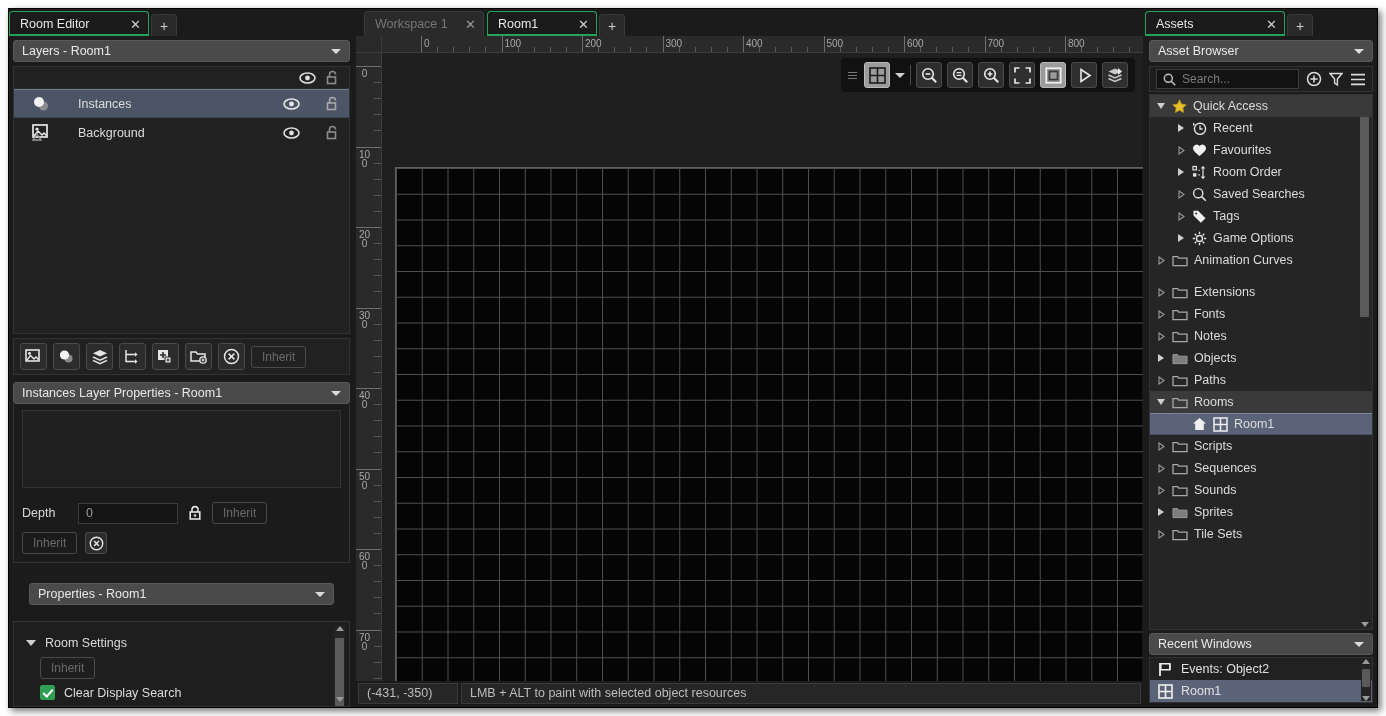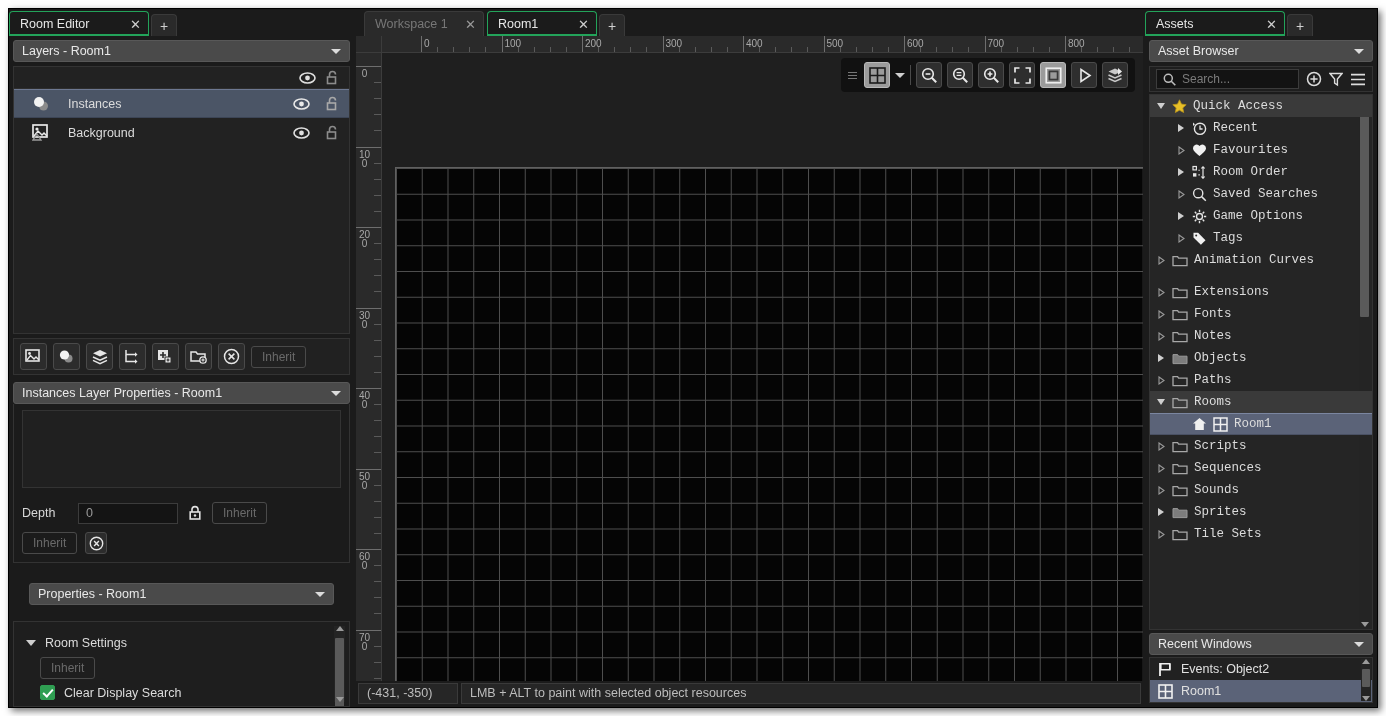--- a/index.html
+++ b/index.html
@@ -43,21 +43,21 @@
     justify-content: space-between; padding: 0 8px;
     background: #4a4a4a; color: #e8e8e8; font-size: 12.5px;
     border: 1px solid #585858; border-radius: 3px;
   }
   .chev { width: 0; height: 0; border-left: 5px solid transparent; border-right: 5px solid transparent; border-top: 5px solid #dcdcdc; }
 
   
   .left { width: 345px; flex: 0 0 345px; background: #1b1b1b; display: flex; flex-direction: column; }
   .layerlist { margin: 4px 4px 0 4px; background: #222; border: 1px solid #333; height: 268px; position: relative; }
   .lhead { height: 22px; display: flex; align-items: center; justify-content: flex-end; gap: 10px; padding-right: 10px; border-bottom: 1px solid #2e2e2e;}
-  .lrow { height: 29px; display: flex; align-items: center; padding: 0 10px 0 18px; gap: 16px; color: #dcdcdc; font-size: 12.5px; }
+  .lrow { height: 29px; display: flex; align-items: center; padding: 0 10px 0 18px; gap: 26px; color: #dcdcdc; font-size: 12.5px; }
   .lrow.sel { background: #4b5566; border-top: 1px solid #6d7891; border-bottom: 1px solid #3c4556; }
   .lrow .nm { flex: 1; }
   .toolrow { margin: 4px 4px 0 4px; display: flex; align-items: center; gap: 6px; padding: 4px 6px; background: #212121; border: 1px solid #333; }
   .tbtn {
     width: 27px; height: 27px; background: #2c2c2c; border: 1px solid #4a4a4a; border-radius: 3px;
     display: flex; align-items: center; justify-content: center;
   }
   .inheritbtn {
     height: 22px; min-width: 52px; padding: 0 10px; background: transparent; color: #6a6a6a;
     border: 1px solid #4a4a4a; border-radius: 3px; font-size: 12px;
@@ -105,21 +105,21 @@
   .grip { display: flex; flex-direction: column; gap: 2px; margin-right: 2px; }
   .grip i { display: block; width: 9px; height: 1px; background: #777; }
   .vsep { width: 1px; height: 20px; background: #4a4a4a; }
   .statusbar { height: 26px; display: flex; align-items: center; gap: 3px; padding: 0 4px 2px 4px; background: #1b1b1b; }
   .sfield { height: 21px; background: #262626; border: 1px solid #3a3a3a; display: flex; align-items: center; padding: 0 8px; font-size: 12.5px; color: #bdbdbd; }
 
   
   .right { width: 232px; flex: 0 0 232px; background: #1b1b1b; display: flex; flex-direction: column; }
   .searchrow { margin: 4px 4px 0 4px; height: 26px; display: flex; align-items: center; gap: 7px; background: #1e1e1e; border: 1px solid #333; padding: 0 6px; }
   .sinput { flex: 1; height: 20px; background: #131313; border: 1px solid #3c3c3c; display: flex; align-items: center; gap: 6px; padding: 0 6px; color: #7b7b7b; font-size: 12px; }
-  .tree { margin: 2px 4px 0 4px; background: #252525; border: 1px solid #333; flex: 1; min-height: 0; position: relative; overflow: hidden; font-family: Liberation Mono, monospace; }
+  .tree { margin: 2px 4px 0 4px; background: #252525; border: 1px solid #333; flex: 1; min-height: 0; position: relative; overflow: hidden; }
   .trow { height: 22px; display: flex; align-items: center; gap: 6px; font-size: 12.5px; color: #dcdcdc; padding-right: 8px; position: relative; }
   .trow.hdr { background: #3a3a3a; }
   .trow.sel { background: #5b6378; border-top: 1px solid #7b86a0; border-bottom: 1px solid #4a5164; }
   .arrow-r { width: 0; height: 0; border-top: 4.5px solid transparent; border-bottom: 4.5px solid transparent; border-left: 6px solid #cfcfcf; }
   .arrow-d { width: 0; height: 0; border-left: 4.5px solid transparent; border-right: 4.5px solid transparent; border-top: 6px solid #cfcfcf; }
   .abar { height: 22px; margin: 2px 4px 0 4px; display: flex; align-items: center; gap: 6px; padding: 0 6px; background: #262626; border: 1px solid #333; color: #8e8e8e; font-size: 11.5px; }
   .zslider { flex: 1; height: 4px; background: #3c3c3c; position: relative; }
   .recent { margin: 3px 4px 4px 4px; }
   .rwin { background: #212121; border: 1px solid #333; position: relative; }
   .rrow { height: 22px; display: flex; align-items: center; gap: 8px; padding-left: 8px; color: #e0e0e0; font-size: 12.5px; }
@@ -619,43 +619,43 @@
           <span style="display: flex; align-items: center;">
             <svg width="15" height="15" viewBox="0 0 15 15">
               <circle cx="6.2" cy="6.2" r="4.6" fill="none" stroke="#e4e4e4" stroke-width="1.4"></circle>
               <path d="M9.6 9.6l4.2 4.2" stroke="#e4e4e4" stroke-width="1.5"></path>
             </svg>
           </span>
           <span>Saved Searches</span>
         </div>
         <div class="trow" style="padding-left: 26px;">
           <span style="width: 10px; display: flex; justify-content: center;">
+            <svg width="7" height="9" viewBox="0 0 7 9">
+              <path d="M1 1l5 3.5L1 8z" fill="none" stroke="#9a9a9a" stroke-width="1.1"></path>
+            </svg>
+          </span>
+          <span style="display: flex; align-items: center;">
+            <svg width="15" height="14" viewBox="0 0 15 14">
+              <path d="M1.5 6.4V1.8h4.6l7.4 7.4-4.6 4.6z" fill="#f0f0f0"></path>
+              <circle cx="4.2" cy="4.4" r="1" fill="#2b2b2b"></circle>
+            </svg>
+          </span>
+          <span>Tags</span>
+        </div>
+        <div class="trow" style="padding-left: 26px;">
+          <span style="width: 10px; display: flex; justify-content: center;">
             <span class="arrow-r"></span>
           </span>
           <span style="display: flex; align-items: center;">
             <svg width="15" height="15" viewBox="0 0 15 15">
               <circle cx="7.5" cy="7.5" r="3" fill="none" stroke="#e4e4e4" stroke-width="1.4"></circle>
               <path d="M7.5 .8v2.2M7.5 12v2.2M.8 7.5h2.2M12 7.5h2.2M2.8 2.8l1.6 1.6M10.6 10.6l1.6 1.6M12.2 2.8l-1.6 1.6M4.4 10.6l-1.6 1.6" stroke="#e4e4e4" stroke-width="1.4"></path>
             </svg>
           </span>
           <span>Game Options</span>
-        </div>
-        <div class="trow" style="padding-left: 26px;">
-          <span style="width: 10px; display: flex; justify-content: center;">
-            <svg width="7" height="9" viewBox="0 0 7 9">
-              <path d="M1 1l5 3.5L1 8z" fill="none" stroke="#9a9a9a" stroke-width="1.1"></path>
-            </svg>
-          </span>
-          <span style="display: flex; align-items: center;">
-            <svg width="15" height="14" viewBox="0 0 15 14">
-              <path d="M1.5 6.4V1.8h4.6l7.4 7.4-4.6 4.6z" fill="#f0f0f0"></path>
-              <circle cx="4.2" cy="4.4" r="1" fill="#2b2b2b"></circle>
-            </svg>
-          </span>
-          <span>Tags</span>
         </div>
         <div class="trow" style="padding-left: 6px;">
           <span style="width: 10px; display: flex; justify-content: center;">
             <svg width="7" height="9" viewBox="0 0 7 9">
               <path d="M1 1l5 3.5L1 8z" fill="none" stroke="#9a9a9a" stroke-width="1.1"></path>
             </svg>
           </span>
           <span style="display: flex; align-items: center;">
             <svg width="16" height="13" viewBox="0 0 16 13">
               <path d="M1 2.6h4.6l1 1.6H15v7.4H1z" fill="none" stroke="#a8a8a8" stroke-width="1.3"></path>

